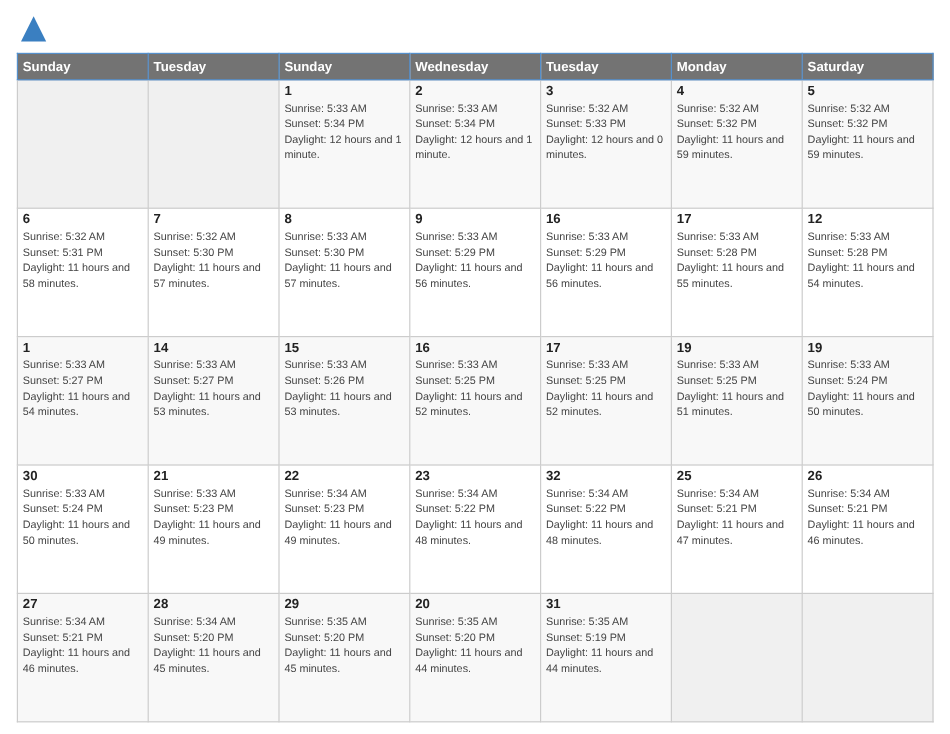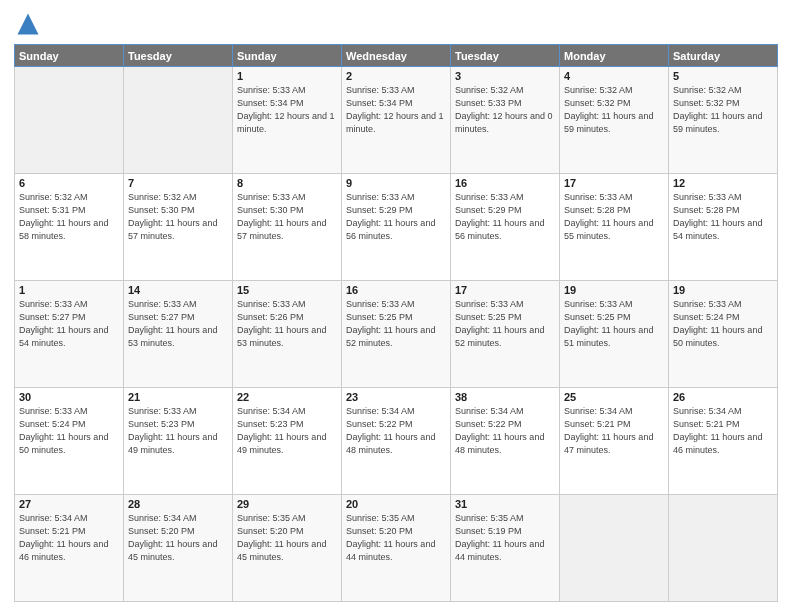--- a/index.html
+++ b/index.html
@@ -238,21 +238,21 @@
           </td>
           <td>
             <span class="day-num">22</span>
             <div class="day-detail">Sunrise: 5:34 AM<br>Sunset: 5:23 PM<br>Daylight: 11 hours and 49 minutes.</div>
           </td>
           <td>
             <span class="day-num">23</span>
             <div class="day-detail">Sunrise: 5:34 AM<br>Sunset: 5:22 PM<br>Daylight: 11 hours and 48 minutes.</div>
           </td>
           <td>
-            <span class="day-num">38</span>
+            <span class="day-num">32</span>
             <div class="day-detail">Sunrise: 5:34 AM<br>Sunset: 5:22 PM<br>Daylight: 11 hours and 48 minutes.</div>
           </td>
           <td>
             <span class="day-num">25</span>
             <div class="day-detail">Sunrise: 5:34 AM<br>Sunset: 5:21 PM<br>Daylight: 11 hours and 47 minutes.</div>
           </td>
           <td>
             <span class="day-num">26</span>
             <div class="day-detail">Sunrise: 5:34 AM<br>Sunset: 5:21 PM<br>Daylight: 11 hours and 46 minutes.</div>
           </td>

